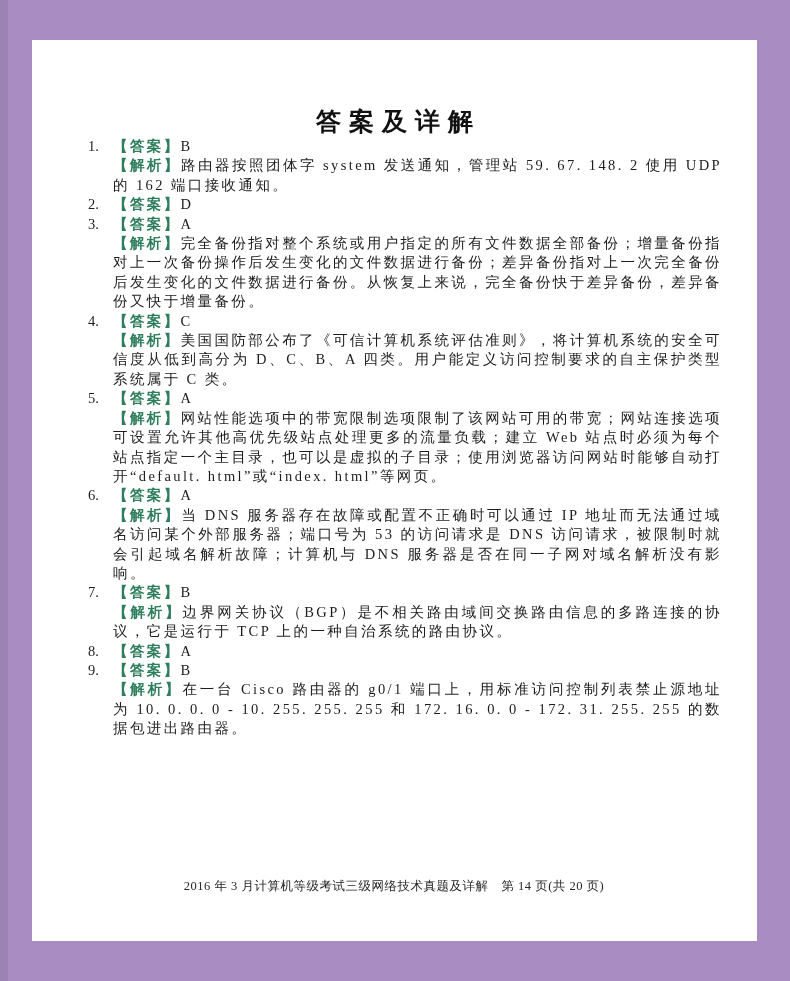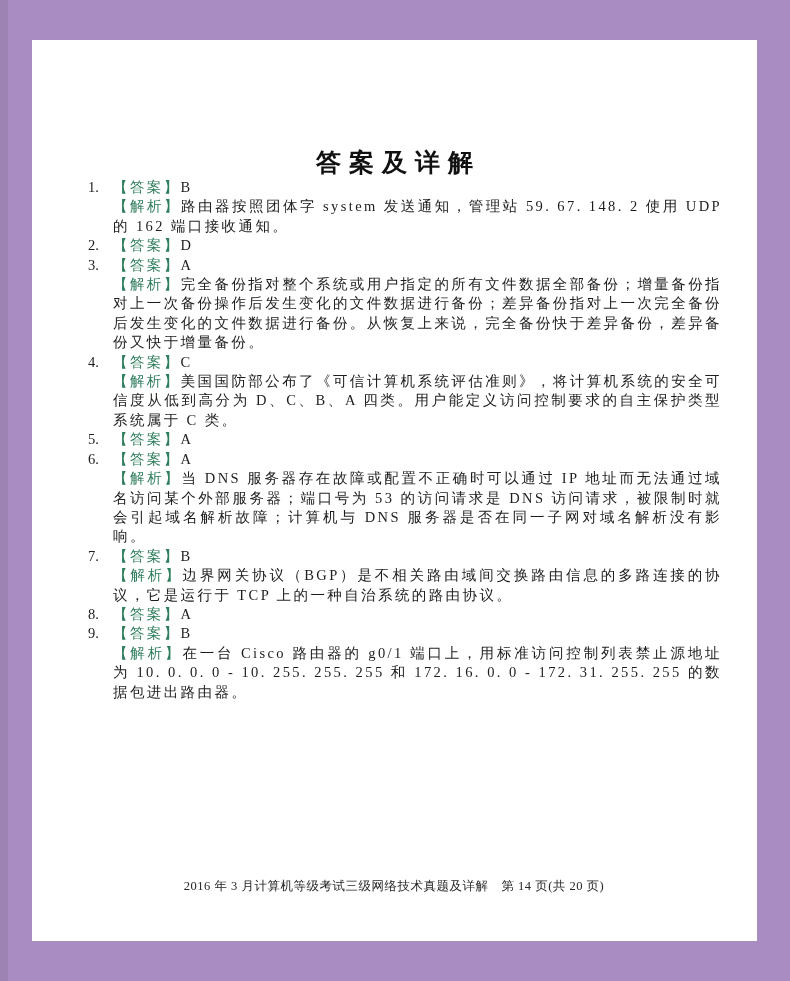--- a/index.html
+++ b/index.html
@@ -21,21 +21,21 @@
   }
   .frame-edge{
     position:absolute; left:0; top:0; width:8px; height:981px;
     background:var(--purple-edge);
   }
   .page{
     position:absolute; left:32px; top:40px; width:725px; height:901px;
     background:var(--paper);
   }
   .title{
-    margin:0; padding-top:108px;
+    margin:0; padding-top:67px;
     text-align:center;
     font-size:25px; font-weight:bold; line-height:30px;
     letter-spacing:8px; text-indent:8px;
     color:#111;
   }
   .content{
     margin-left:56px; width:634px;
   }
   .section-heading{
     margin-top:16px; margin-bottom:1px;
@@ -45,21 +45,21 @@
   .section-heading .bold{ font-weight:bold; }
   .question{
     position:relative; padding-left:25px;
     font-size:14.5px; line-height:19.4px; letter-spacing:2.4px;
   }
   .qnum{
     position:absolute; left:0; top:0;
     letter-spacing:0;
   }
   .label{
-    font-weight:normal; color:var(--green);
+    font-weight:bold; color:var(--green);
   }
   .letter{ color:var(--ink); }
   .analysis{
     text-align:justify; text-justify:inter-character;
   }
   .footer{
     position:absolute; left:0; right:1px; bottom:46px;
     text-align:center;
     font-size:12.5px; letter-spacing:0.5px; color:#262626;
   }
@@ -89,20 +89,21 @@
     <div class="analysis"><span class="label">【解析】</span><span>完全备份指对整个系统或用户指定的所有文件数据全部备份；增量备份指对上一次备份操作后发生变化的文件数据进行备份；差异备份指对上一次完全备份后发生变化的文件数据进行备份。从恢复上来说，完全备份快于差异备份，差异备份又快于增量备份。</span></div>
   </div>
 
   <div class="question">
     <div class="answer-line"><span class="qnum">4.</span><span class="label">【答案】</span><span class="letter">C</span></div>
     <div class="analysis"><span class="label">【解析】</span><span>美国国防部公布了《可信计算机系统评估准则》，将计算机系统的安全可信度从低到高分为 D、C、B、A 四类。用户能定义访问控制要求的自主保护类型系统属于 C 类。</span></div>
   </div>
 
   <div class="question">
     <div class="answer-line"><span class="qnum">5.</span><span class="label">【答案】</span><span class="letter">A</span></div>
+    <div class="analysis"><span class="label">【解析】</span><span>网站性能选项中的带宽限制选项限制了该网站可用的带宽；网站连接选项可设置允许其他高优先级站点处理更多的流量负载；建立 Web 站点时必须为每个站点指定一个主目录，也可以是虚拟的子目录；使用浏览器访问网站时能够自动打开“default. html”或“index. html”等网页。</span></div>
   </div>
 
   <div class="question">
     <div class="answer-line"><span class="qnum">6.</span><span class="label">【答案】</span><span class="letter">A</span></div>
     <div class="analysis"><span class="label">【解析】</span><span>当 DNS 服务器存在故障或配置不正确时可以通过 IP 地址而无法通过域名访问某个外部服务器；端口号为 53 的访问请求是 DNS 访问请求，被限制时就会引起域名解析故障；计算机与 DNS 服务器是否在同一子网对域名解析没有影响。</span></div>
   </div>
 
   <div class="question">
     <div class="answer-line"><span class="qnum">7.</span><span class="label">【答案】</span><span class="letter">B</span></div>
     <div class="analysis"><span class="label">【解析】</span><span>边界网关协议（BGP）是不相关路由域间交换路由信息的多路连接的协议，它是运行于 TCP 上的一种自治系统的路由协议。</span></div>

